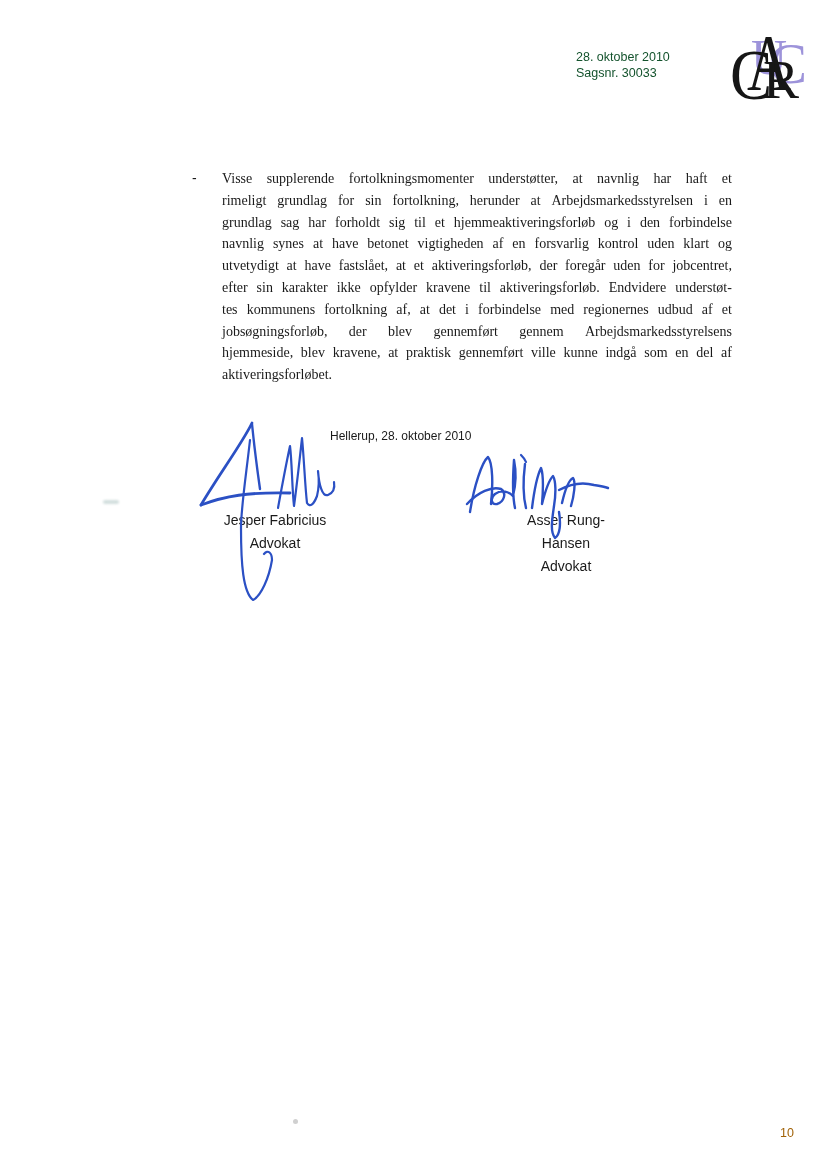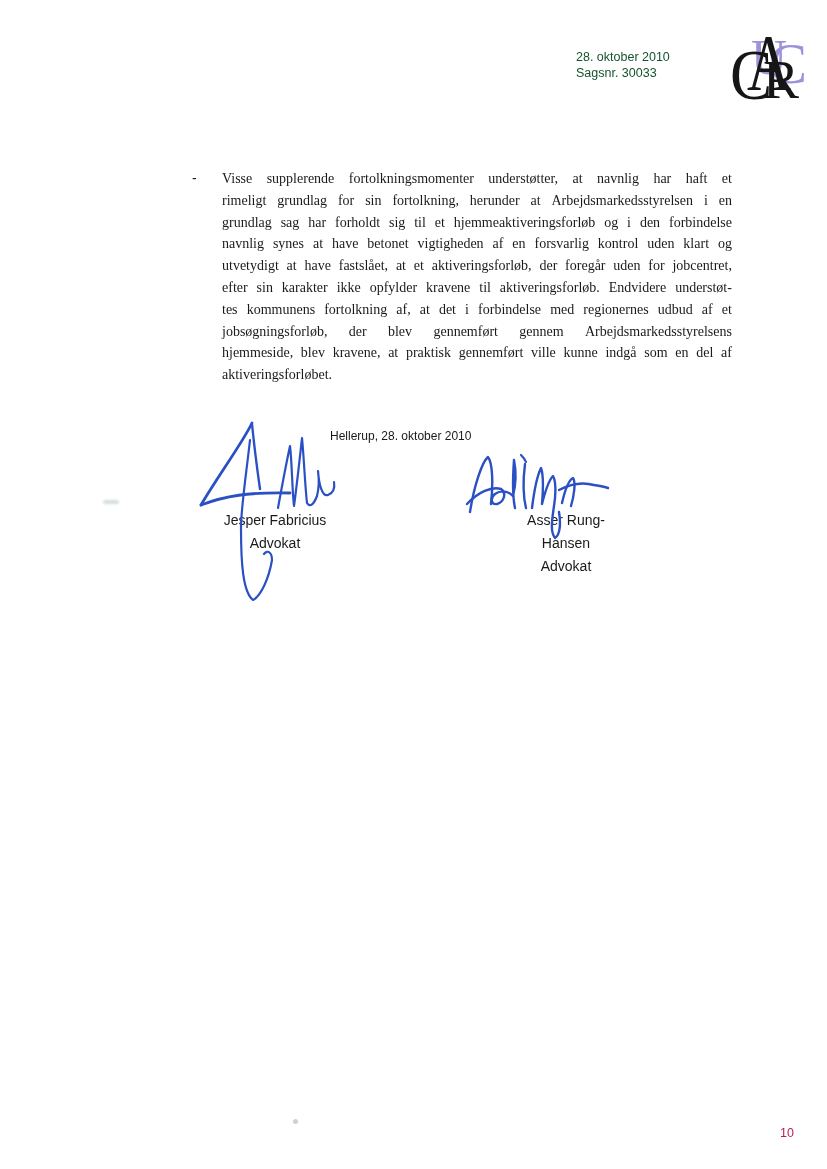--- a/index.html
+++ b/index.html
@@ -35,21 +35,21 @@
   .sig-left{left:193px;top:416px;width:150px;height:215px;}
   .sig-right{left:462px;top:448px;width:152px;height:95px;}
   .w28{stroke-width:2.8px;}
   .w22{stroke-width:2.2px;}
   .w24{stroke-width:2.4px;}
   
   .artifact{position:absolute;pointer-events:none;}
   .a1{left:103px;top:500px;width:16px;height:4px;background:rgba(140,170,168,.38);border-radius:2px;filter:blur(1px);}
   .a2{left:293px;top:1119px;width:5px;height:5px;background:rgba(120,120,120,.35);border-radius:50%;filter:blur(.6px);}
   
-  .pagenum{position:absolute;left:780px;top:1126px;font-size:12.5px;color:#be185d;}
+  .pagenum{position:absolute;left:780px;top:1126px;font-size:12.5px;color:#a16207;}
 </style>
 </head>
 <body>
 
 <div class="page">
 
   <div class="header-block">
     <div>28. oktober 2010</div>
     <div>Sagsnr. 30033</div>
   </div>

